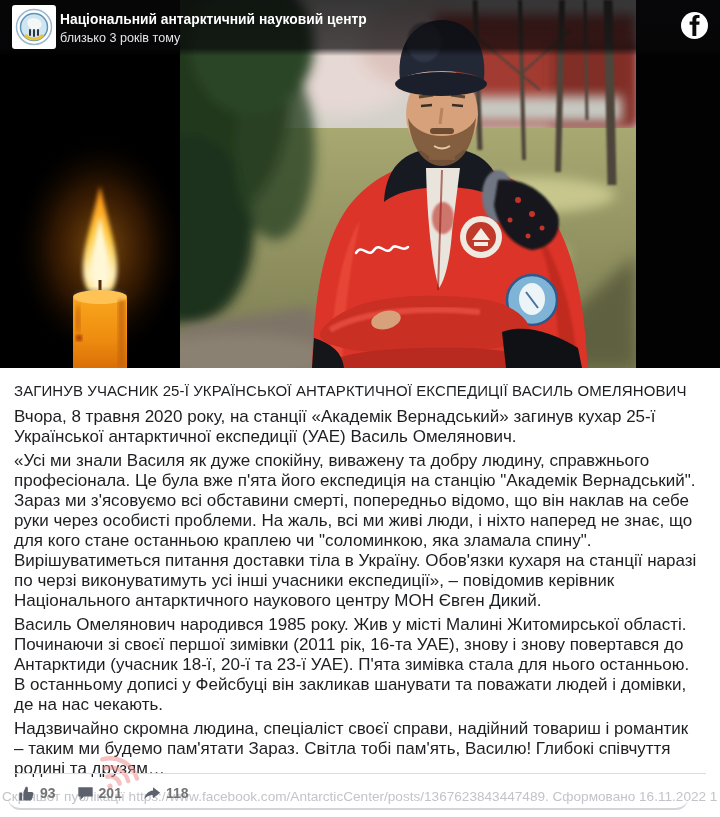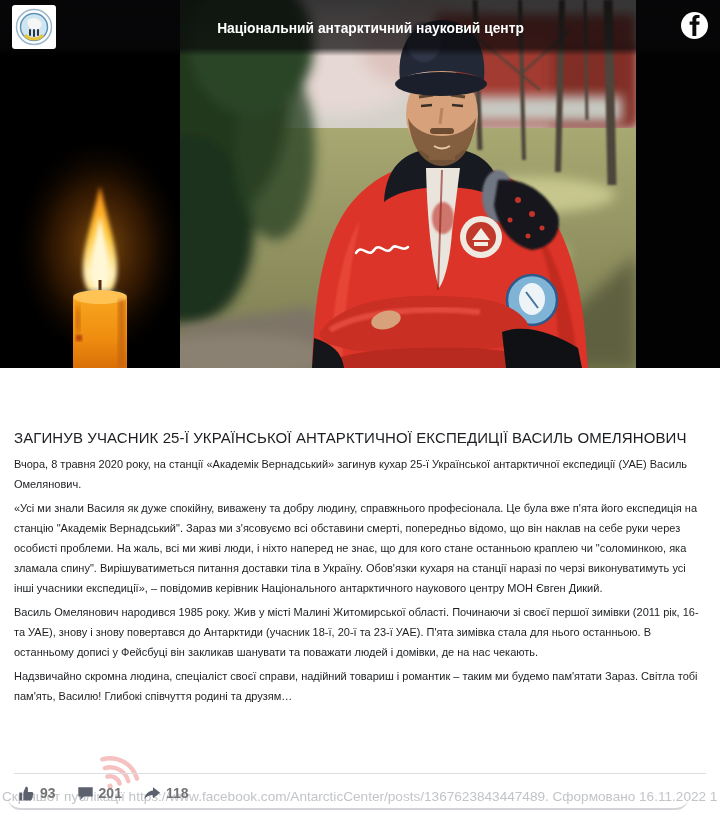--- a/index.html
+++ b/index.html
@@ -15,37 +15,37 @@
   
   .header-overlay {
     position:absolute; left:0; top:0; width:720px; height:56px; box-sizing:border-box;
     display:flex; align-items:center; padding:0 12px;
     background:linear-gradient(180deg, rgba(8,8,10,.78) 0%, rgba(8,8,10,.70) 86%, rgba(8,8,10,0) 100%);
   }
   .avatar {
     width:44px; height:44px; background:#fff; border-radius:3px; flex:0 0 auto;
     display:flex; align-items:center; justify-content:center; margin-top:-2px;
   }
-  .header-texts { margin-left:4px; flex:1 1 auto; min-width:0;text-align:center; }
+  .header-texts { margin-left:4px; flex:1 1 auto; min-width:0; }
   .page-name { color:#ffffff; font-weight:bold; font-size:13.8px; line-height:17px; }
   .timestamp { color:#e2e4e8; font-size:12.6px; line-height:15px; margin-top:3px; }
   .fb-badge {
     width:27px; height:27px; border-radius:50%; background:#ffffff; flex:0 0 auto;
     display:flex; align-items:center; justify-content:center; margin-top:-6px;
   }
   
   .post-body {
     position:absolute; left:0; top:368px; width:720px; box-sizing:border-box;
-    padding:13px 20px 0 14px; background:#fff;margin-top:47px;
+    padding:13px 20px 0 14px; background:#fff;
   }
   .post-title {
     margin:0 0 6px 0; font-size:15px; font-weight:400; color:#1c1e21;
     line-height:20px; letter-spacing:.1px;
   }
-  .post-body p { margin:0 0 4px 0; font-size:11px; line-height:20px; color:#1c1e21; }
+  .post-body p { margin:0 0 4px 0; font-size:17px; line-height:20px; color:#1c1e21; }
   
   .divider { position:absolute; left:14px; top:773px; width:692px; border-top:1px solid #dadde1; }
   .wave-mark { position:absolute; left:99px; top:748px; opacity:.55; pointer-events:none; }
   .watermark {
     position:absolute; left:2px; top:788px; width:716px; white-space:nowrap; overflow:hidden;
     color:#c2c4c9; font-size:13.6px; line-height:17px; z-index:1;
   }
   .engagement { position:absolute; left:18px; top:785px; display:flex; align-items:center; z-index:2; }
   .eng-group { display:flex; align-items:center; margin-right:21px; }
   .eng-group svg { display:block; margin-right:5px; }
@@ -231,20 +231,21 @@
           <g stroke="#2c3440" stroke-width="2" stroke-linecap="round">
             <line x1="15" y1="22" x2="15" y2="27"></line>
             <line x1="19" y1="22" x2="19" y2="28"></line>
             <line x1="23" y1="22" x2="23" y2="27"></line>
           </g>
           <path d="M10,27 A12 12 0 0 0 28,27" stroke="#e8c33a" stroke-width="3" fill="none"></path>
         </svg>
       </div>
       <div class="header-texts">
         <div class="page-name">Національний антарктичний науковий центр</div>
+        <div class="timestamp">близько 3 років тому</div>
       </div>
       <div class="fb-badge">
         <svg width="27" height="27" viewBox="0 0 27 27">
           <path d="M18.6 9.6h-3.3V7.4c0-1 .7-1.3 1.2-1.3h2V3l-2.8 0c-3.1 0-4.3 2.3-4.3 4.2v2.4H8.6v3.2h2.8V24h3.9V12.8h3z" fill="#0b0b0d"></path>
         </svg>
       </div>
     </div>
   </div>
 
   <div class="post-body">

